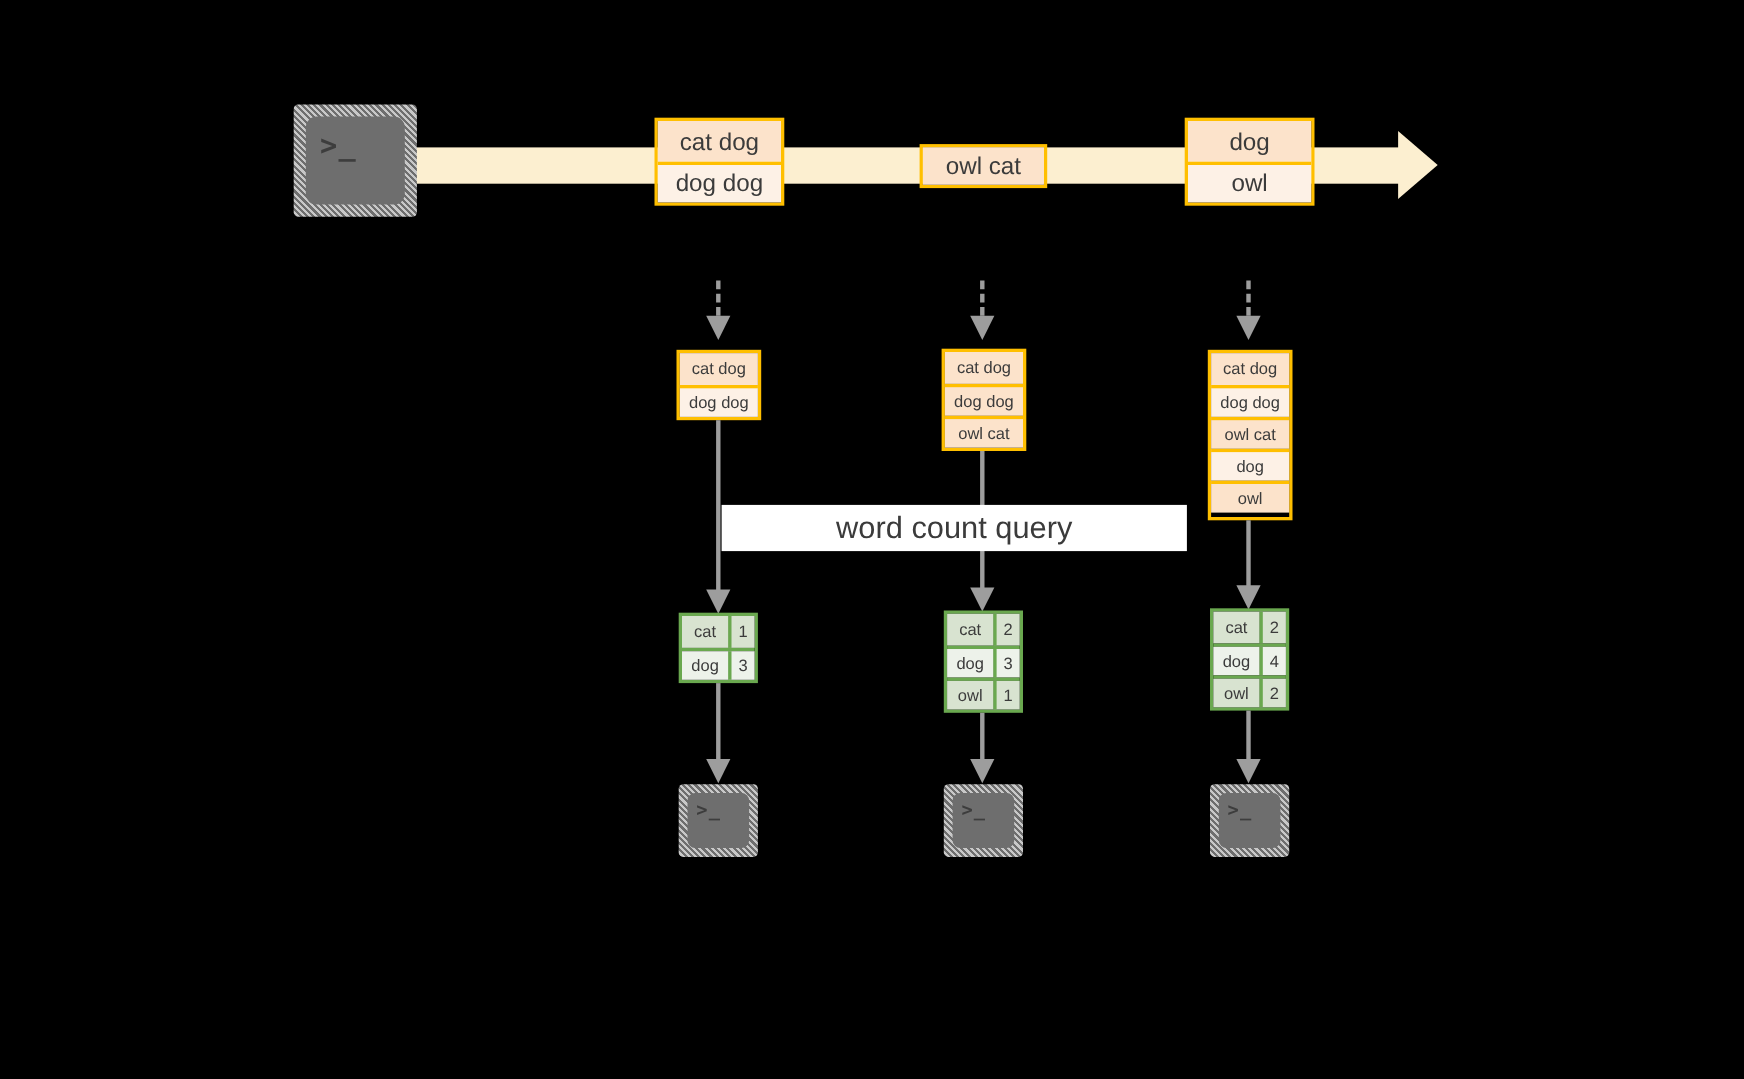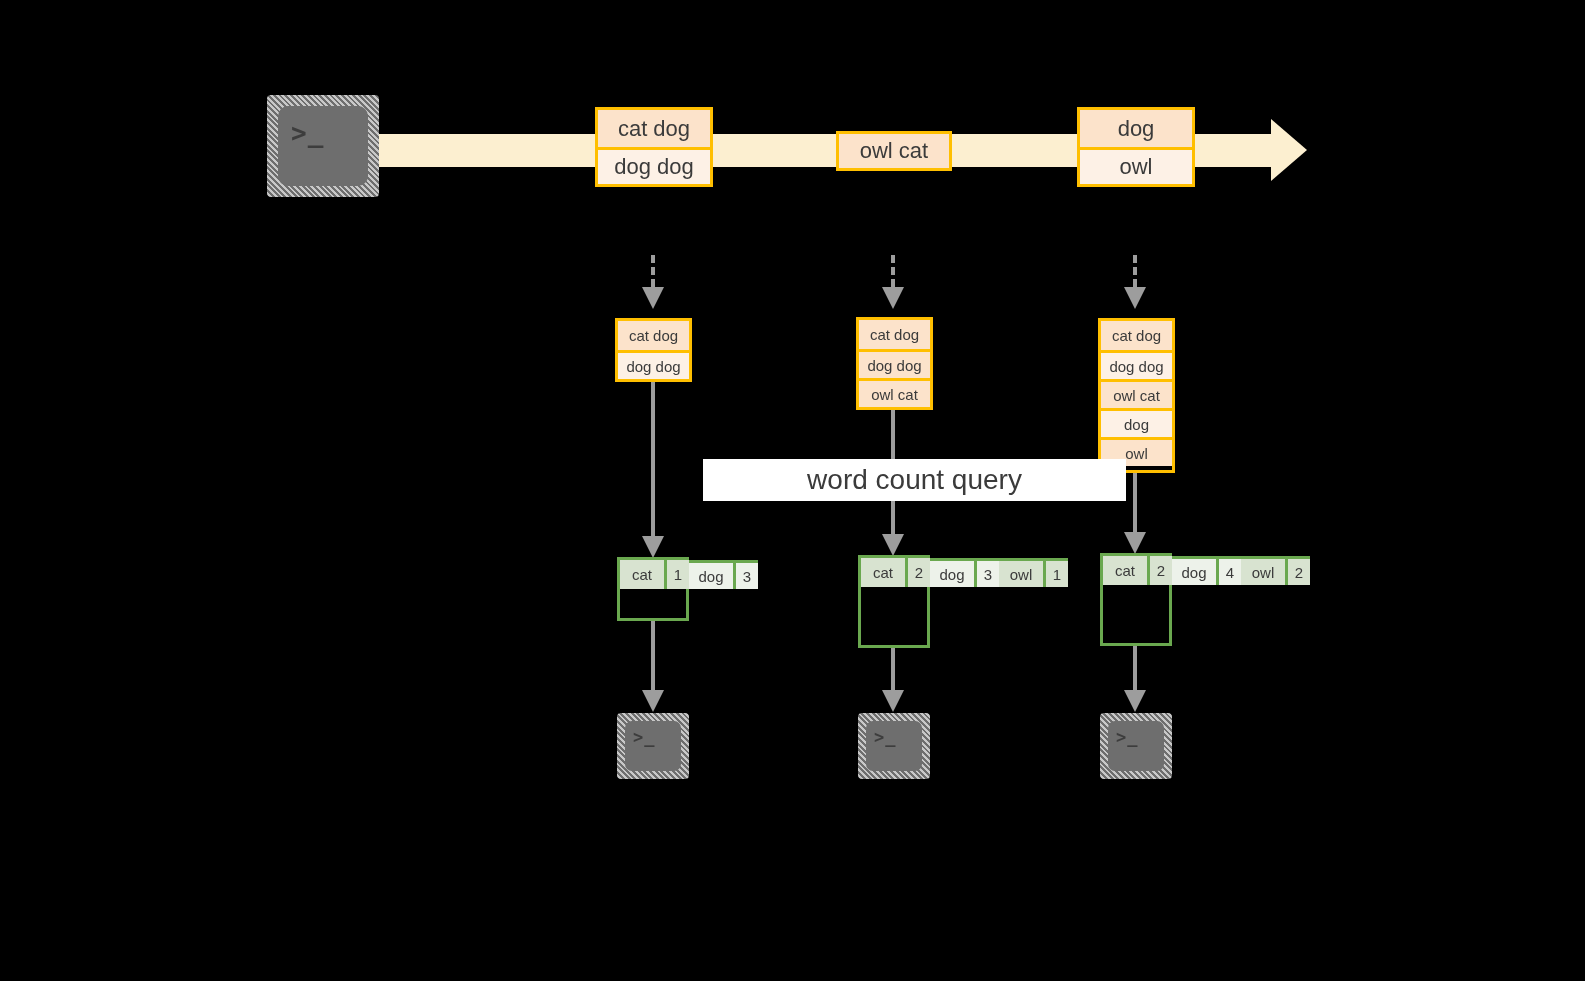--- a/index.html
+++ b/index.html
@@ -79,21 +79,21 @@
   .obox-row + .obox-row { border-top: 3px solid #ffbf00; }
   .sh-dark  { background: #fce3cb; }
   .sh-light { background: #fdf1e6; }
 
   
   .gbox {
     position: absolute;
     box-sizing: border-box;
     border: 3px solid #6aa84f;
     display: flex;
-    flex-direction: row;
+    flex-direction: column;
   }
   .gbox-row {
     display: flex;
     box-sizing: border-box;
   }
   .gbox-row + .gbox-row { border-top: 3px solid #6aa84f; }
   .gcell {
     box-sizing: border-box;
     display: flex;
     align-items: center;
@@ -261,15 +261,15 @@
 
   <div class="vline" style="left:1133px; top:646px; height:47px;"></div>
   <div class="vhead" style="left:1124px; top:690px;"></div>
 
   <div class="term" style="left:1100px; top:713px; width:72px; height:66px; padding:8px;">
     <div class="term-inner" style="border-radius:7px;">
       <span class="term-prompt" style="left:8px; top:8px; font-size:17px;">&gt;_</span>
     </div>
   </div>
 
-  <div class="wlabel" style="left:703px; top:459px; width:423px; height:42px; font-size:28px;">word count query</div>
+  <div class="wlabel" style="left:656px; top:459px; width:423px; height:42px; font-size:28px;">word count query</div>
 
 </div>
 
 </body></html>

